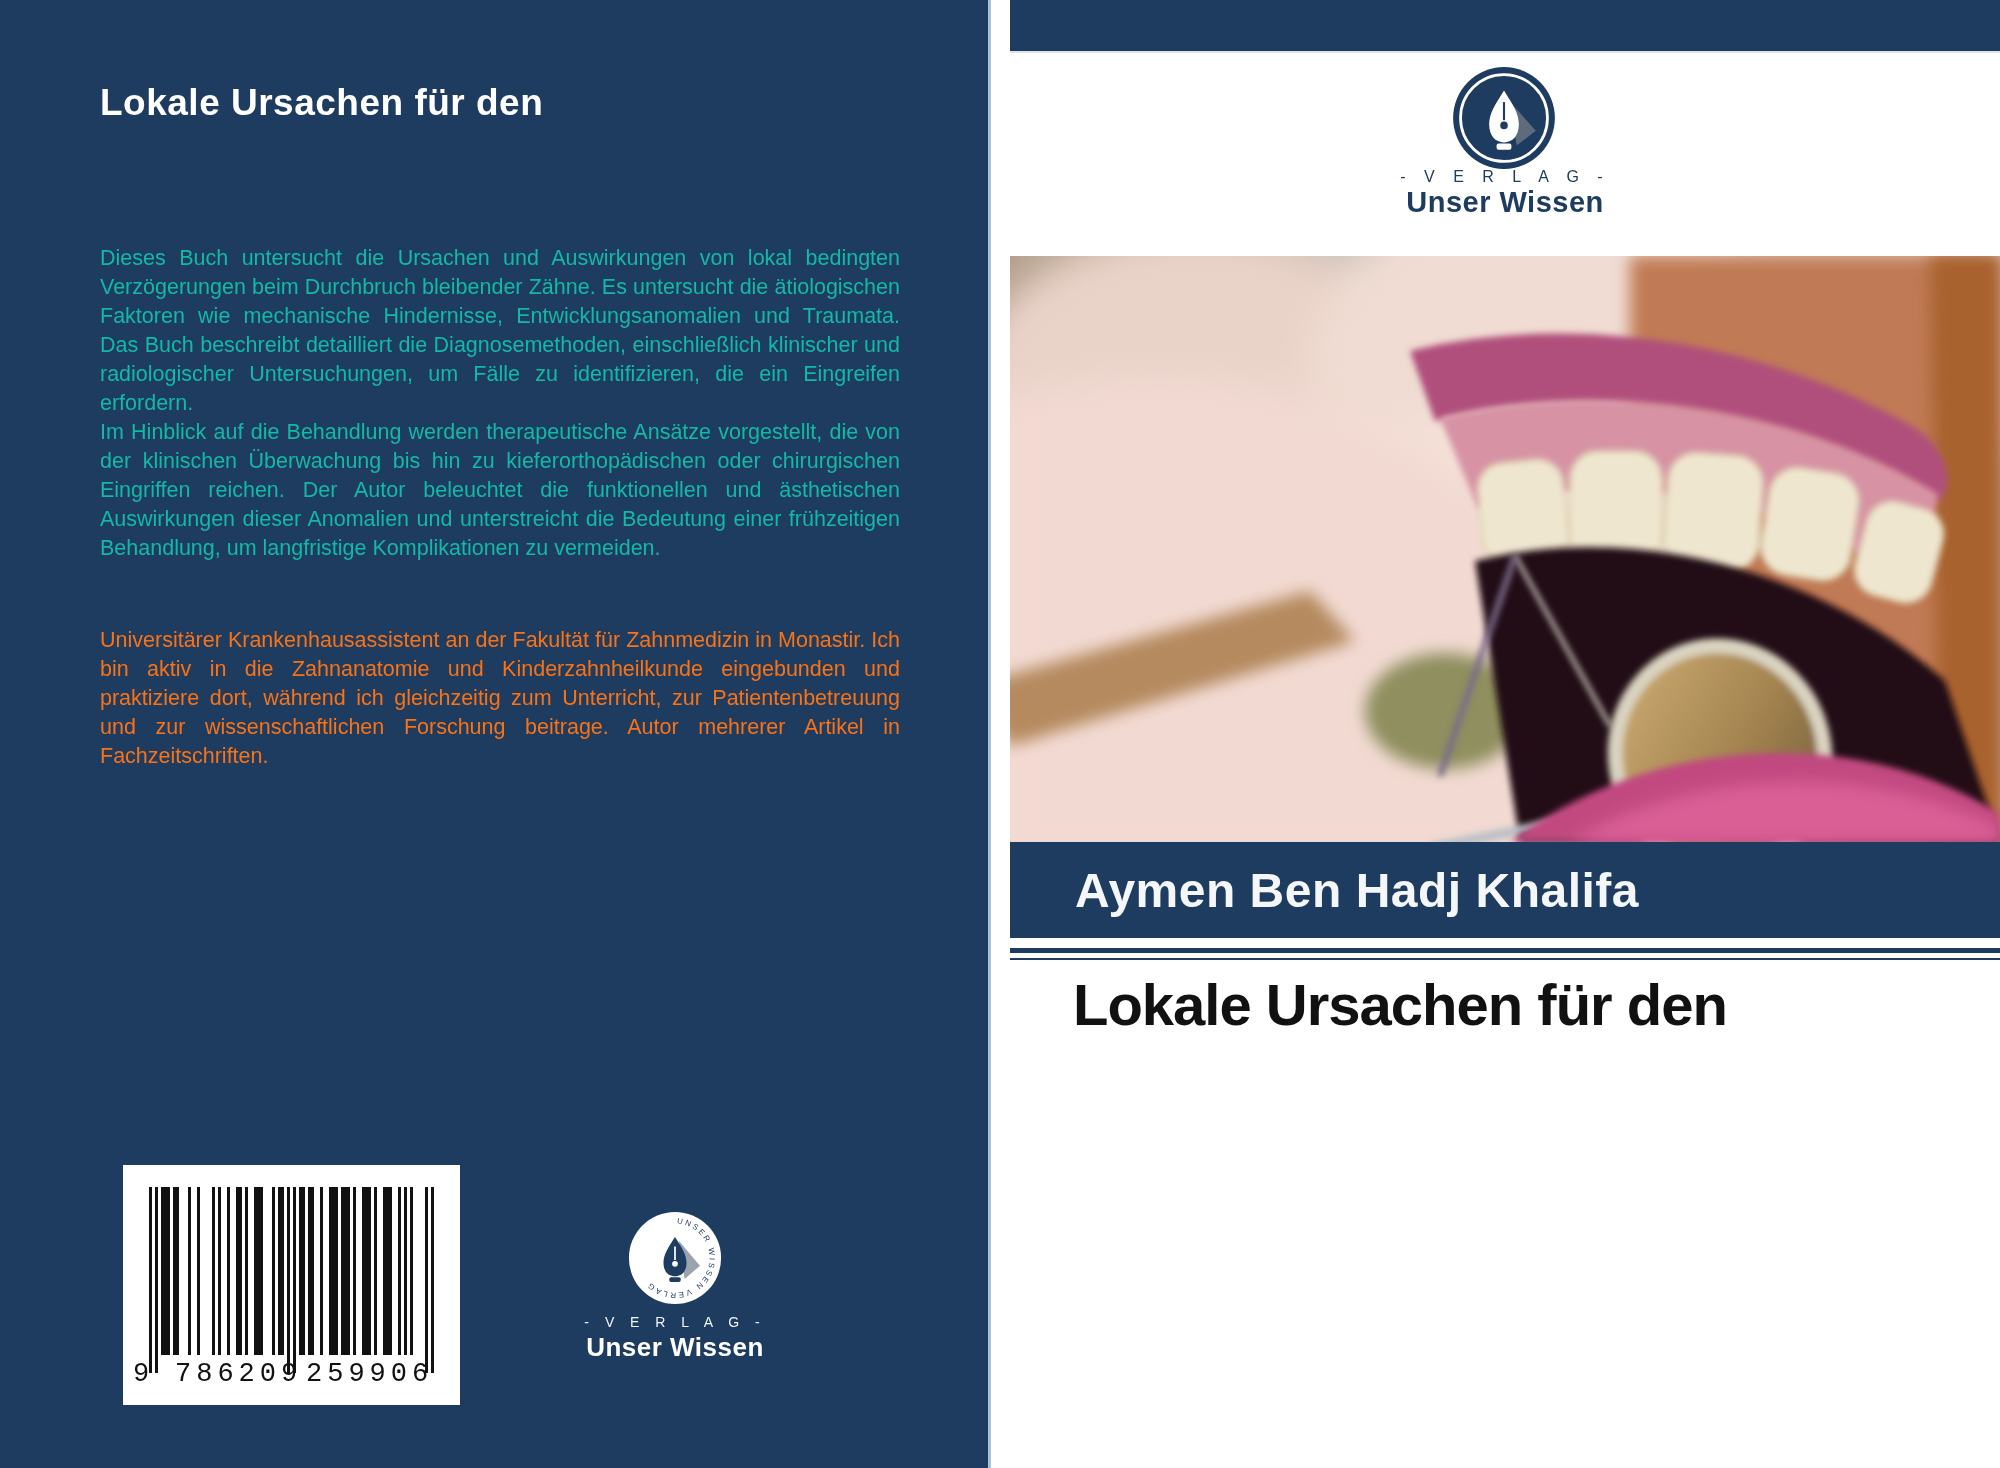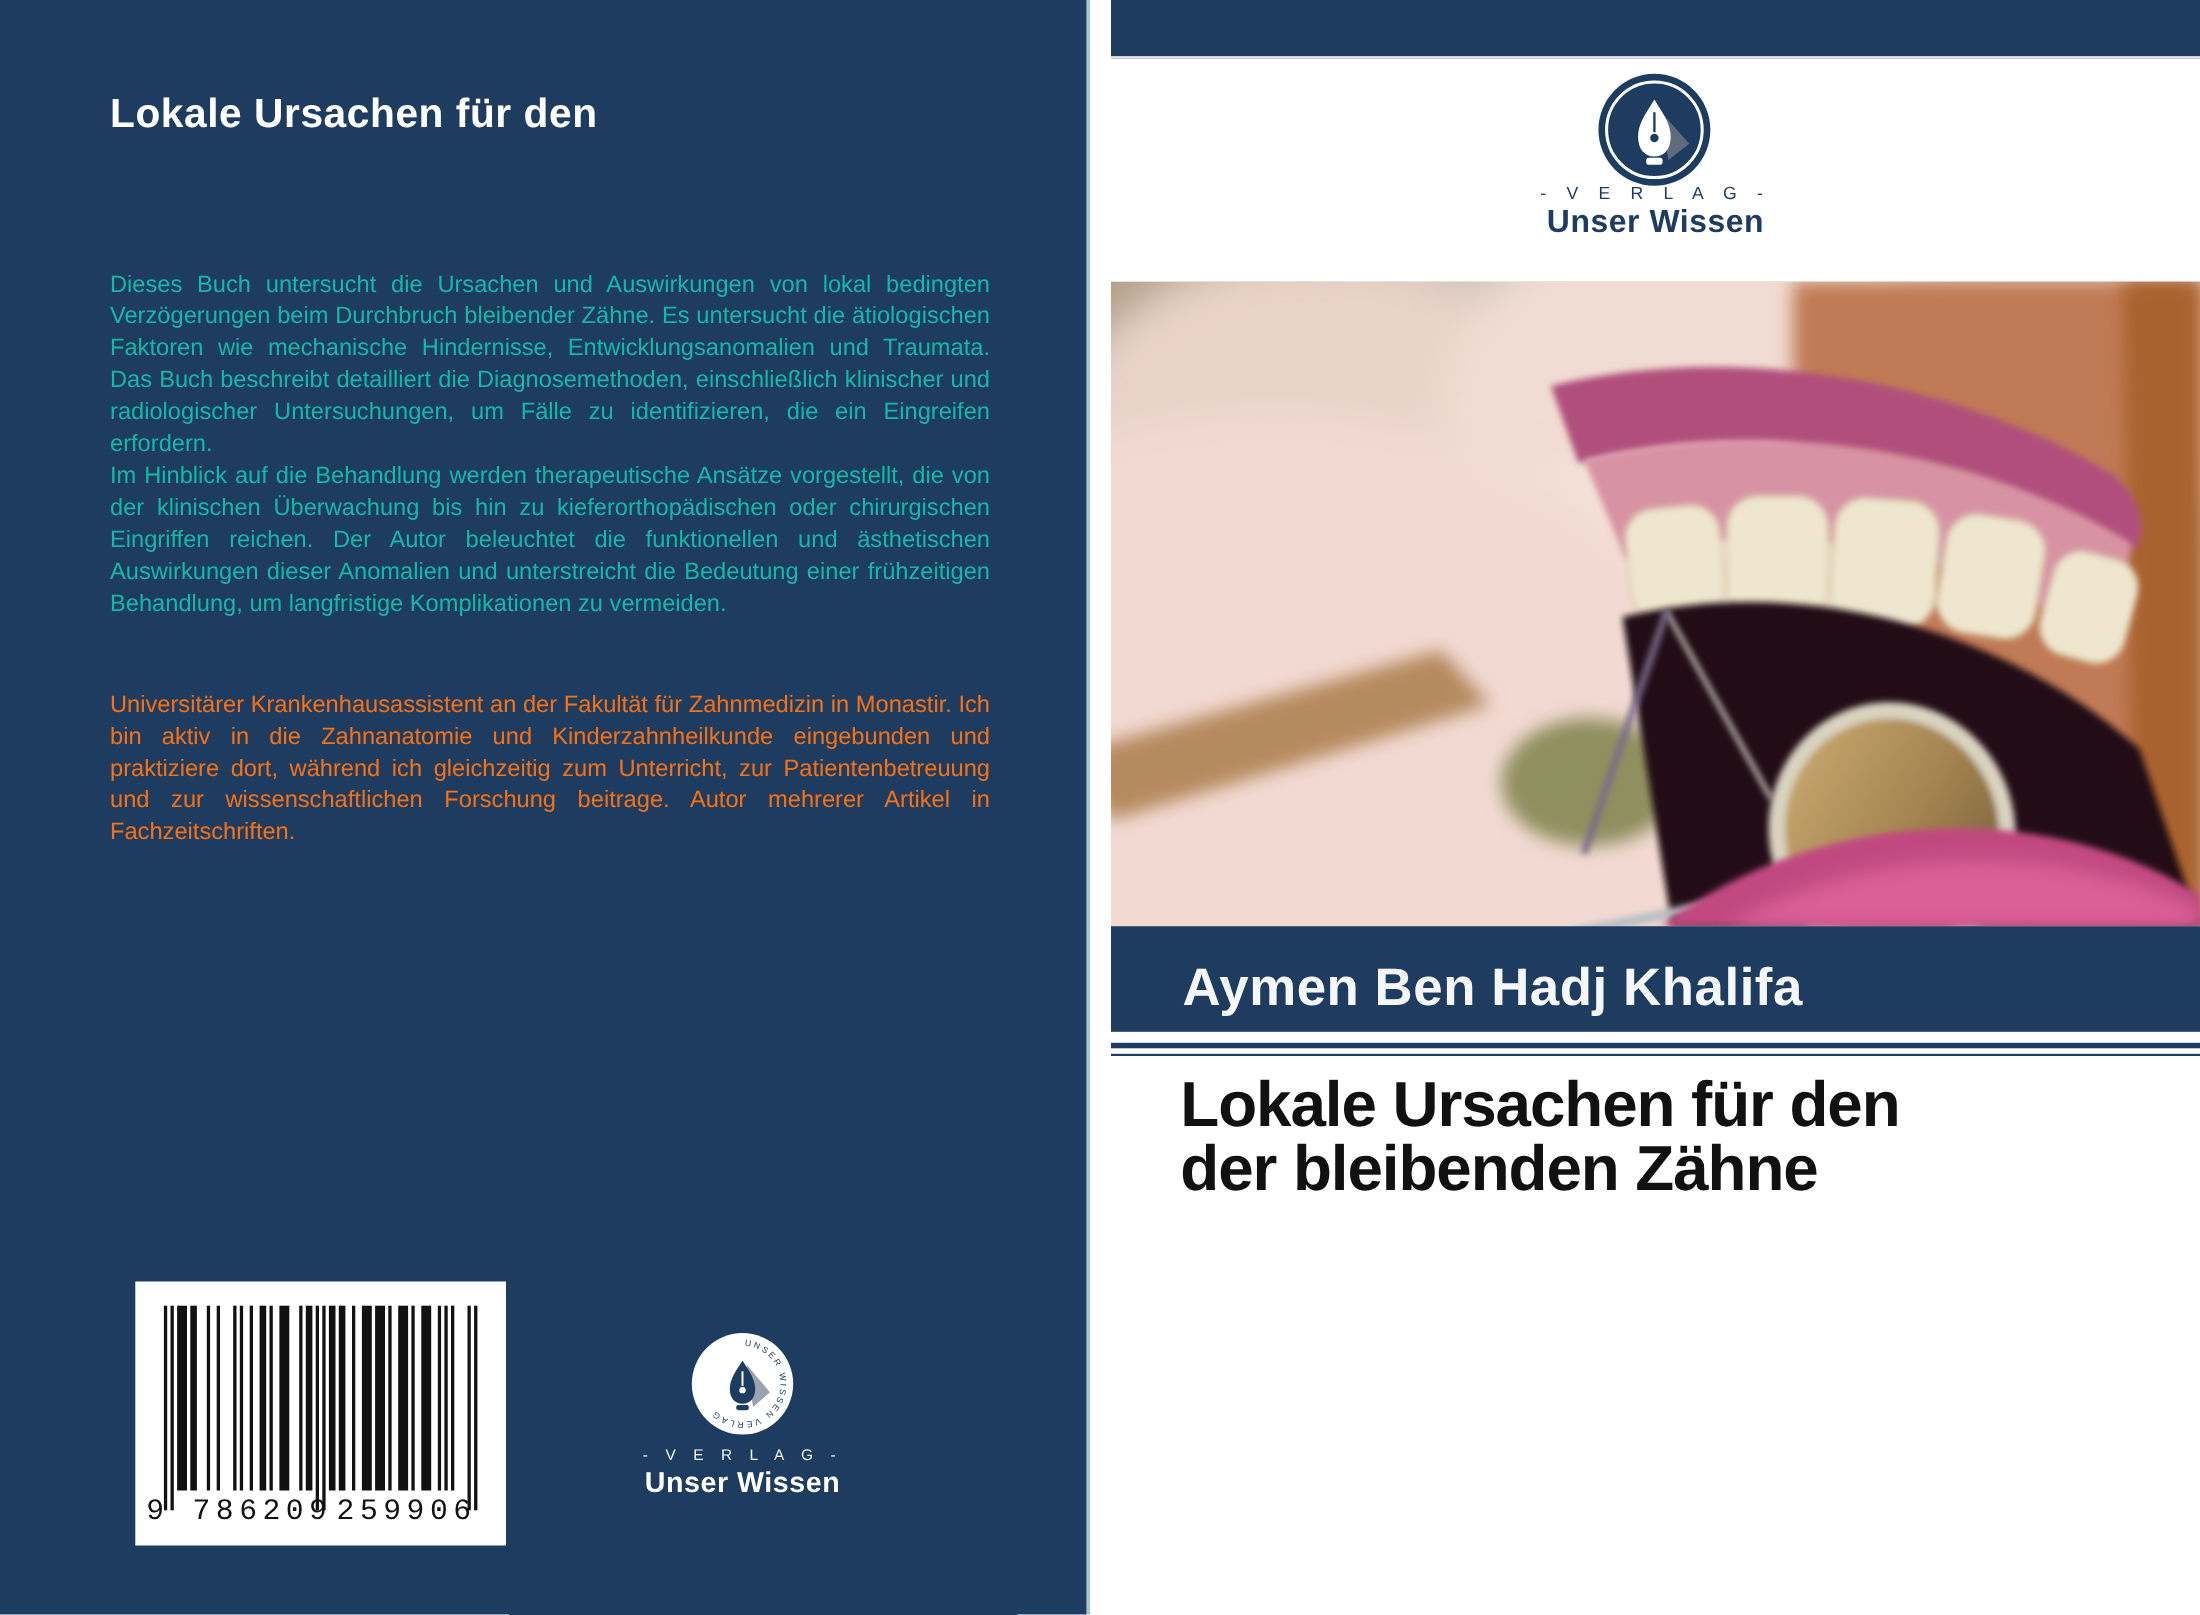--- a/index.html
+++ b/index.html
@@ -35,21 +35,21 @@
                  border-bottom:2px solid #dfe3e8;}
   .front-logo{position:absolute;left:441px;top:65px;width:106px;height:106px;}
   .front-tagline{position:absolute;left:0;top:168px;width:990px;text-align:center;
                  color:#1e3c60;font-size:16px;letter-spacing:7px;white-space:nowrap;}
   .front-name{position:absolute;left:0;top:186px;width:990px;text-align:center;
               color:#1e3c60;font-size:29px;font-weight:bold;letter-spacing:.5px;}
 
   .photo{position:absolute;left:0;top:256px;width:990px;height:586px;overflow:hidden;background:#cfc6bd;}
 
   .author-band{position:absolute;left:0;top:842px;width:990px;height:96px;background:#1e3c60;}
-  .author-band .author{position:absolute;left:65px;top:0;height:112px;display:flex;align-items:center;
+  .author-band .author{position:absolute;left:65px;top:0;height:96px;display:flex;align-items:center;
               color:#f4f6f8;font-size:48px;font-weight:bold;letter-spacing:.5px;}
   .rule1{position:absolute;left:0;top:948px;width:990px;height:5px;background:#1e3c60;}
   .rule2{position:absolute;left:0;top:958px;width:990px;height:2px;background:#1e3c60;}
 
   .front-title{position:absolute;left:63px;top:976px;width:900px;color:#111111;
                font-weight:bold;font-size:58px;line-height:58px;letter-spacing:-1px;}
 
   
   .bc-digit{font-family:"Liberation Mono","DejaVu Sans Mono",monospace;font-size:27px;fill:#111;}
 </style>
@@ -221,16 +221,15 @@
     </div>
 
     <div class="author-band">
       <div class="author">Aymen Ben Hadj Khalifa</div>
     </div>
     <div class="rule1"></div>
     <div class="rule2"></div>
 
     <div class="front-title">
       <div>Lokale Ursachen für den</div>
-      <div>der bleibenden Zähne</div>
     </div>
   </div>
 </div>
 
 </body></html>

